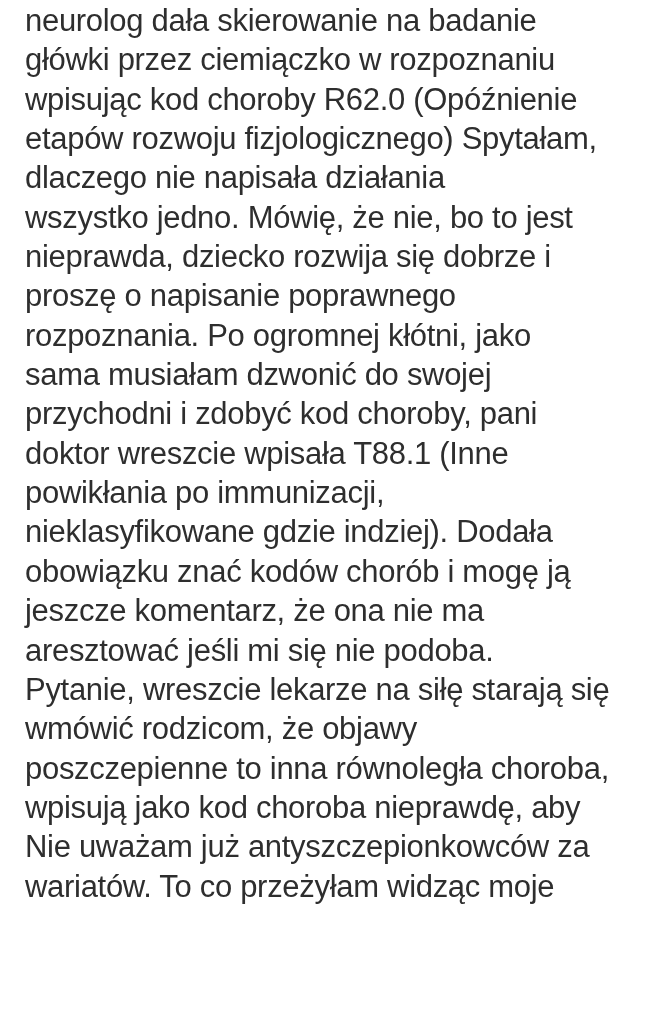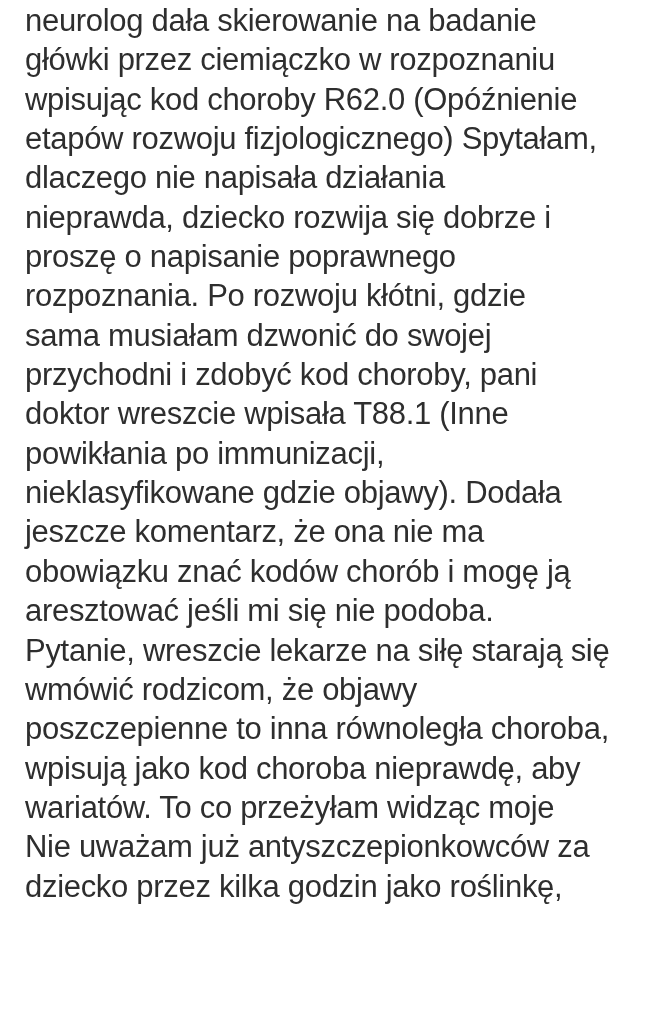--- a/index.html
+++ b/index.html
@@ -29,31 +29,31 @@
 </style>
 </head>
 <body>
 
 <div class="post-text">
   <div class="text-line">neurolog dała skierowanie na badanie</div>
   <div class="text-line">główki przez ciemiączko w rozpoznaniu</div>
   <div class="text-line">wpisując kod choroby R62.0 (Opóźnienie</div>
   <div class="text-line">etapów rozwoju fizjologicznego) Spytałam,</div>
   <div class="text-line">dlaczego nie napisała działania</div>
+  <div class="text-line">wszystko jedno. Mówię, że nie, bo to jest</div>
   <div class="text-line">nieprawda, dziecko rozwija się dobrze i</div>
   <div class="text-line">proszę o napisanie poprawnego</div>
-  <div class="text-line">rozpoznania. Po rozwoju kłótni, gdzie</div>
+  <div class="text-line">rozpoznania. Po ogromnej kłótni, jako</div>
   <div class="text-line">sama musiałam dzwonić do swojej</div>
   <div class="text-line">przychodni i zdobyć kod choroby, pani</div>
   <div class="text-line">doktor wreszcie wpisała T88.1 (Inne</div>
   <div class="text-line">powikłania po immunizacji,</div>
-  <div class="text-line">nieklasyfikowane gdzie objawy). Dodała</div>
+  <div class="text-line">nieklasyfikowane gdzie indziej). Dodała</div>
+  <div class="text-line">obowiązku znać kodów chorób i mogę ją</div>
   <div class="text-line">jeszcze komentarz, że ona nie ma</div>
-  <div class="text-line">obowiązku znać kodów chorób i mogę ją</div>
   <div class="text-line">aresztować jeśli mi się nie podoba.</div>
   <div class="text-line">Pytanie, wreszcie lekarze na siłę starają się</div>
   <div class="text-line">wmówić rodzicom, że objawy</div>
   <div class="text-line">poszczepienne to inna równoległa choroba,</div>
   <div class="text-line">wpisują jako kod choroba nieprawdę, aby</div>
+  <div class="text-line">Nie uważam już antyszczepionkowców za</div>
   <div class="text-line">wariatów. To co przeżyłam widząc moje</div>
-  <div class="text-line">Nie uważam już antyszczepionkowców za</div>
-  <div class="text-line">dziecko przez kilka godzin jako roślinkę,</div>
 </div>
 
 </body></html>

